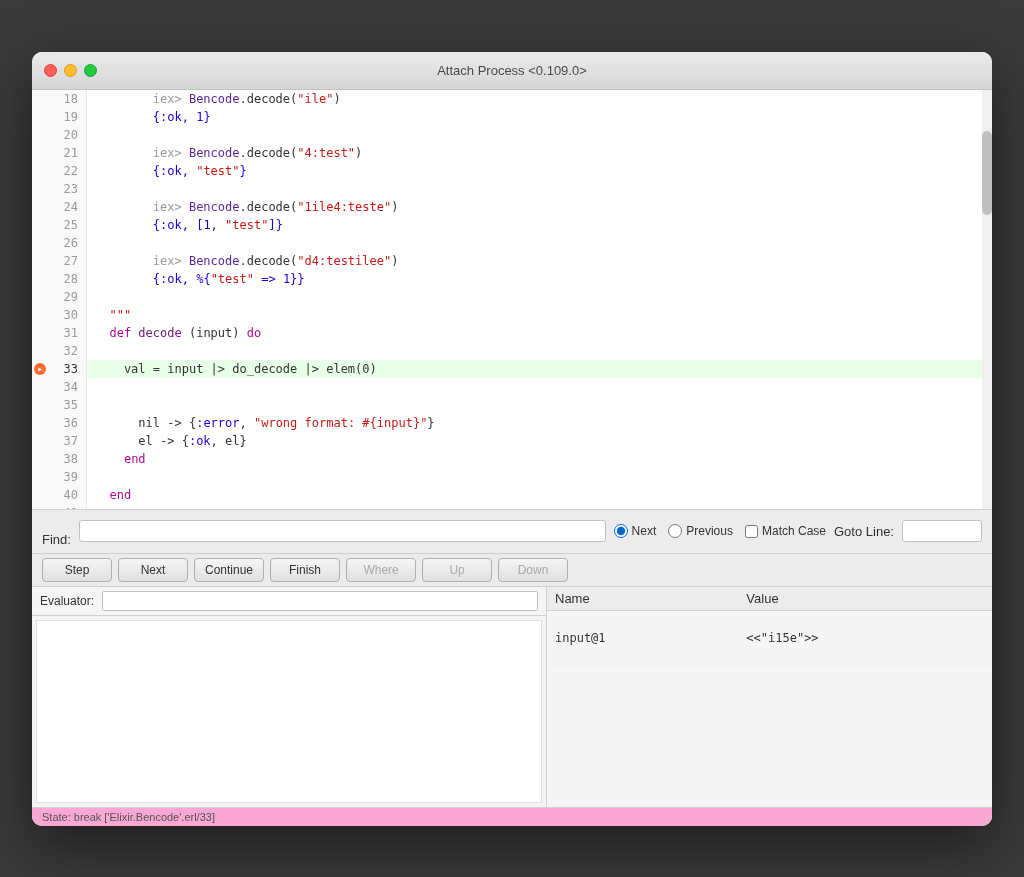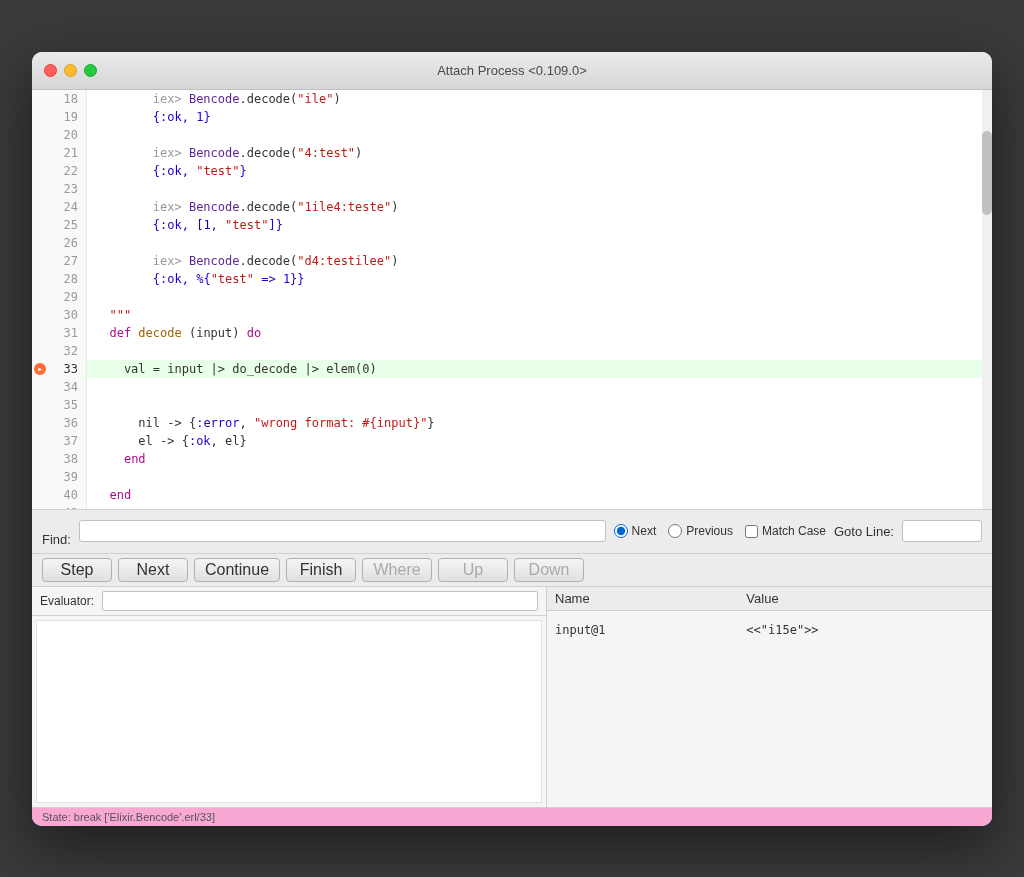--- a/index.html
+++ b/index.html
@@ -218,21 +218,21 @@
       align-items: center;
       gap: 6px;
     }
     .toolbar-btn {
       height: 24px;
       min-width: 70px;
       padding: 8px 10px;
       border: 1px solid #b0b0b0;
       border-radius: 4px;
       background: linear-gradient(to bottom, #f5f5f5, #e0e0e0);
-      font-size: 16px;
+      font-size: 12px;
       color: #333;
       cursor: pointer;
       display: flex;
       align-items: center;
       justify-content: center;
     }
     .toolbar-btn.disabled {
       color: #aaa;
       cursor: default;
     }
@@ -289,21 +289,21 @@
     .variables-table th {
       background: #ececec;
       border-bottom: 1px solid #d0d0d0;
       padding: 4px 8px;
       text-align: left;
       font-weight: 500;
       color: #333;
       font-size: 13px;
     }
     .variables-table td {
-      padding: 12px 8px;
+      padding: 20px 8px;
       border-bottom: 1px solid #f0f0f0;
       font-family: 'Menlo', monospace;
       font-size: 12px;
       color: #333;
     }
     .variables-table tr:nth-child(even) {
       background: #f9f9f9;
     }
     .status-bar {
       background: #f9a8d4;
@@ -366,21 +366,21 @@
         <div class="code-line"><span class="iex">        iex&gt; </span><span style="color:#5c2699">Bencode</span><span style="color:#333">.decode(</span><span class="str">"4:test"</span><span style="color:#333">)</span></div>
         <div class="code-line"><span class="result">        {</span><span class="atom">:ok</span><span class="result">, </span><span class="str">"test"</span><span class="result">}</span></div>
         <div class="code-line"> </div>
         <div class="code-line"><span class="iex">        iex&gt; </span><span style="color:#5c2699">Bencode</span><span style="color:#333">.decode(</span><span class="str">"1ile4:teste"</span><span style="color:#333">)</span></div>
         <div class="code-line"><span class="result">        {</span><span class="atom">:ok</span><span class="result">, [1, </span><span class="str">"test"</span><span class="result">]}</span></div>
         <div class="code-line"> </div>
         <div class="code-line"><span class="iex">        iex&gt; </span><span style="color:#5c2699">Bencode</span><span style="color:#333">.decode(</span><span class="str">"d4:testilee"</span><span style="color:#333">)</span></div>
         <div class="code-line"><span class="result">        {</span><span class="atom">:ok</span><span class="result">, %{</span><span class="str">"test"</span><span class="result"> =&gt; 1}}</span></div>
         <div class="code-line"> </div>
         <div class="code-line"><span class="str">  """</span></div>
-        <div class="code-line"><span class="kw">  def </span><span style="color:#a16207">decode </span><span style="color:#333">(input) </span><span class="kw">do</span></div>
+        <div class="code-line"><span class="kw">  def </span><span style="color:#701a75">decode </span><span style="color:#333">(input) </span><span class="kw">do</span></div>
         <div class="code-line"> </div>
         <div class="code-line highlighted">    val = input |&gt; do_decode |&gt; elem(0)</div>
         <div class="code-line"> </div>
         <div class="code-line"> </div>
         <div class="code-line">      nil -&gt; {<span class="atom">:error</span>, <span class="str">"wrong format: #{input}"</span>}</div>
         <div class="code-line">      el -&gt; {<span class="atom">:ok</span>, el}</div>
         <div class="code-line">    <span class="kw">end</span></div>
         <div class="code-line"> </div>
         <div class="code-line">  <span class="kw">end</span></div>
 

